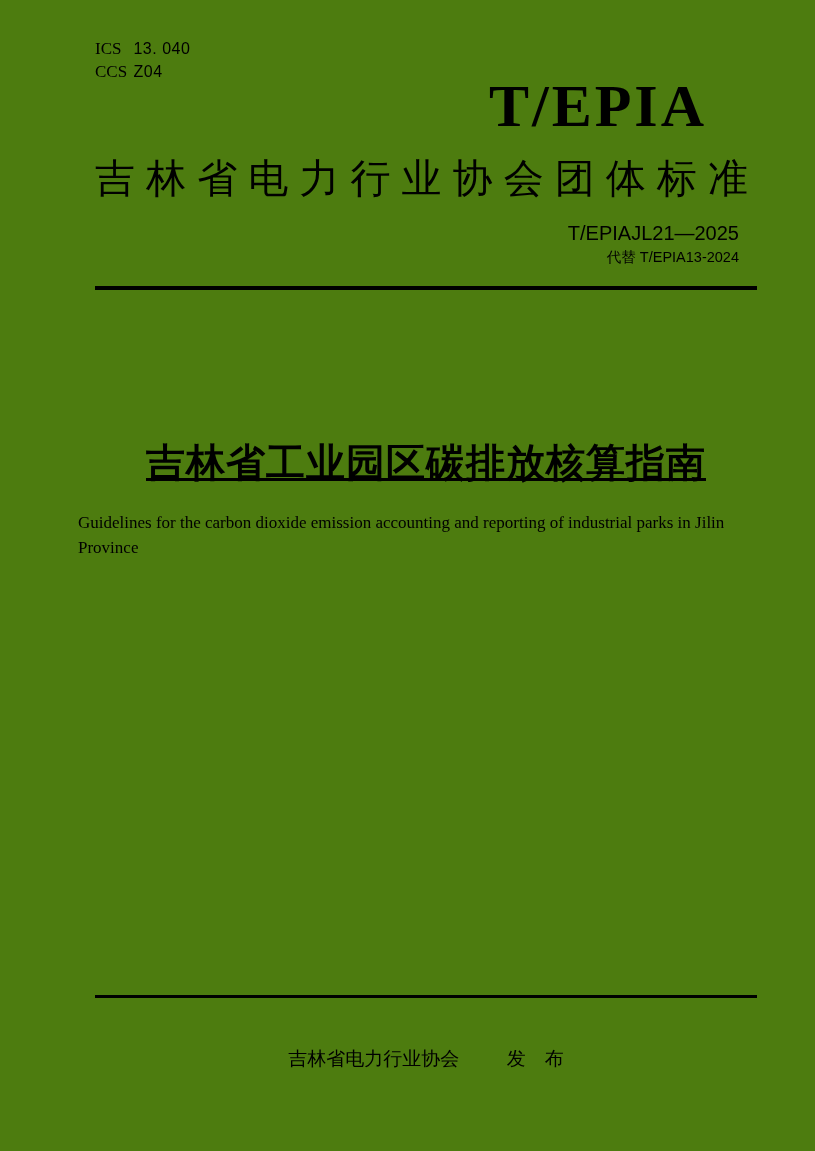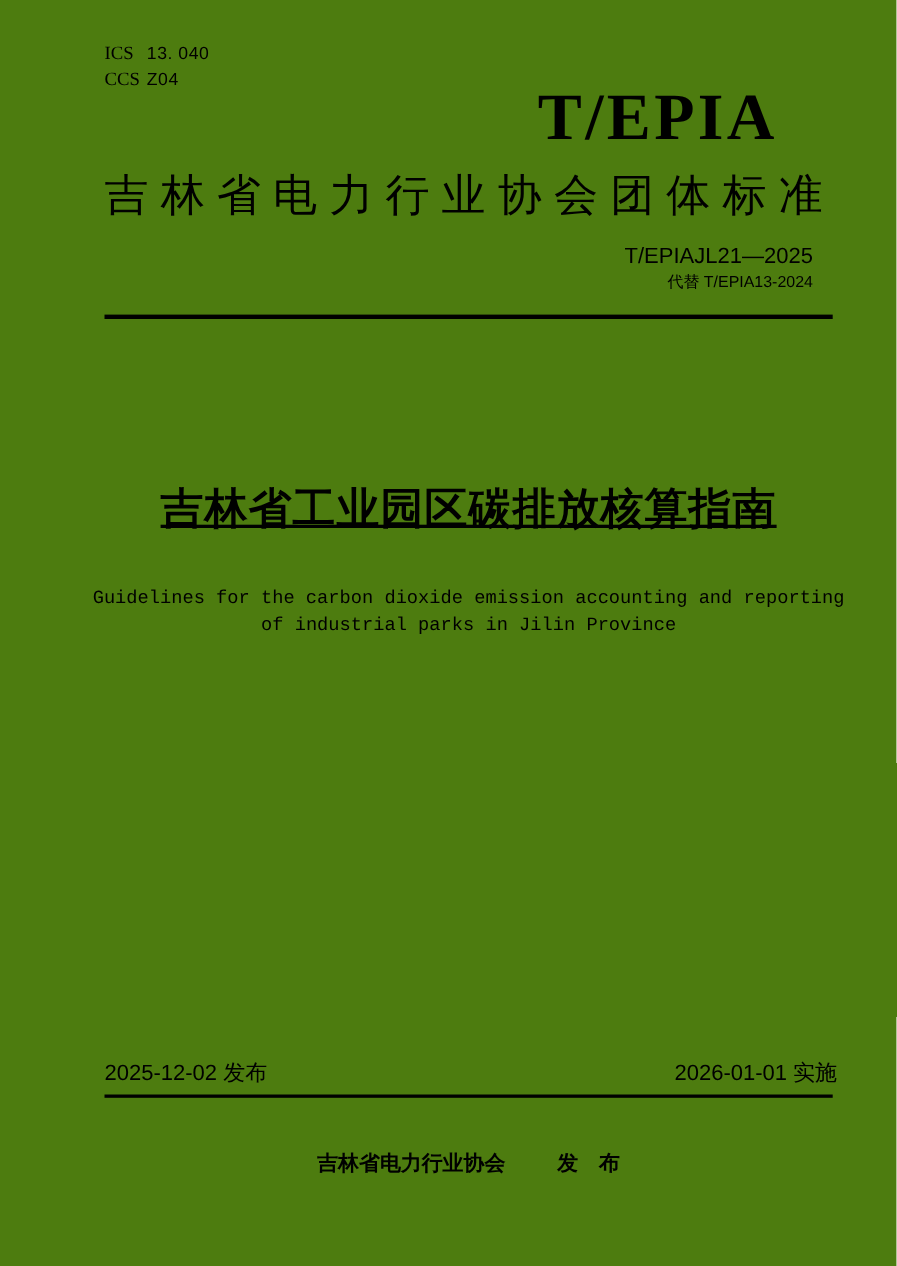--- a/index.html
+++ b/index.html
@@ -97,24 +97,23 @@
     font-weight: bold;
     letter-spacing: 1px;
     line-height: 50px;
     white-space: nowrap;
     text-decoration: underline;
   }
 
   .title-en {
     position: absolute;
     left: 78px;
-    top: 532px;
+    top: 510px;
     width: 696px;
-    text-align: center;
-    font-family: Liberation Mono, monospace;
+    font-family: Liberation Serif, serif;
     font-size: 17px;
     line-height: 25px;
   }
 
   .dates-row {
     position: absolute;
     left: 95px;
     top: 963px;
     width: 666px;
     display: flex;
@@ -124,21 +123,21 @@
     white-space: nowrap;
   }
 
   .publisher-row {
     position: absolute;
     left: 95px;
     top: 1046px;
     width: 662px;
     text-align: center;
     font-size: 19px;
-    font-weight: bold;
+    font-weight: normal;
     line-height: 26px;
     white-space: nowrap;
   }
   .publisher-name { margin-right: 42px; }
 </style>
 </head>
 <body>
 
 <div class="page">
 
@@ -172,24 +171,20 @@
     </div>
 
   <div class="std-number">T/EPIAJL21—2025</div>
   <div class="replaces">代替 T/EPIA13-2024</div>
 
   <div class="rule rule-top"></div>
 
   <h1 class="title-zh">吉林省工业园区碳排放核算指南</h1>
   <div class="title-en">Guidelines for the carbon dioxide emission accounting and reporting of industrial parks in Jilin Province</div>
 
-  <div class="dates-row">
-    <span>2025-12-02 发布</span>
-    <span>2026-01-01 实施</span>
-  </div>
 
   <div class="rule rule-bottom"></div>
 
   <div class="publisher-row">
     <span class="publisher-name">吉林省电力行业协会</span>
     <span>发　布</span>
   </div>
 
 </div>
 

